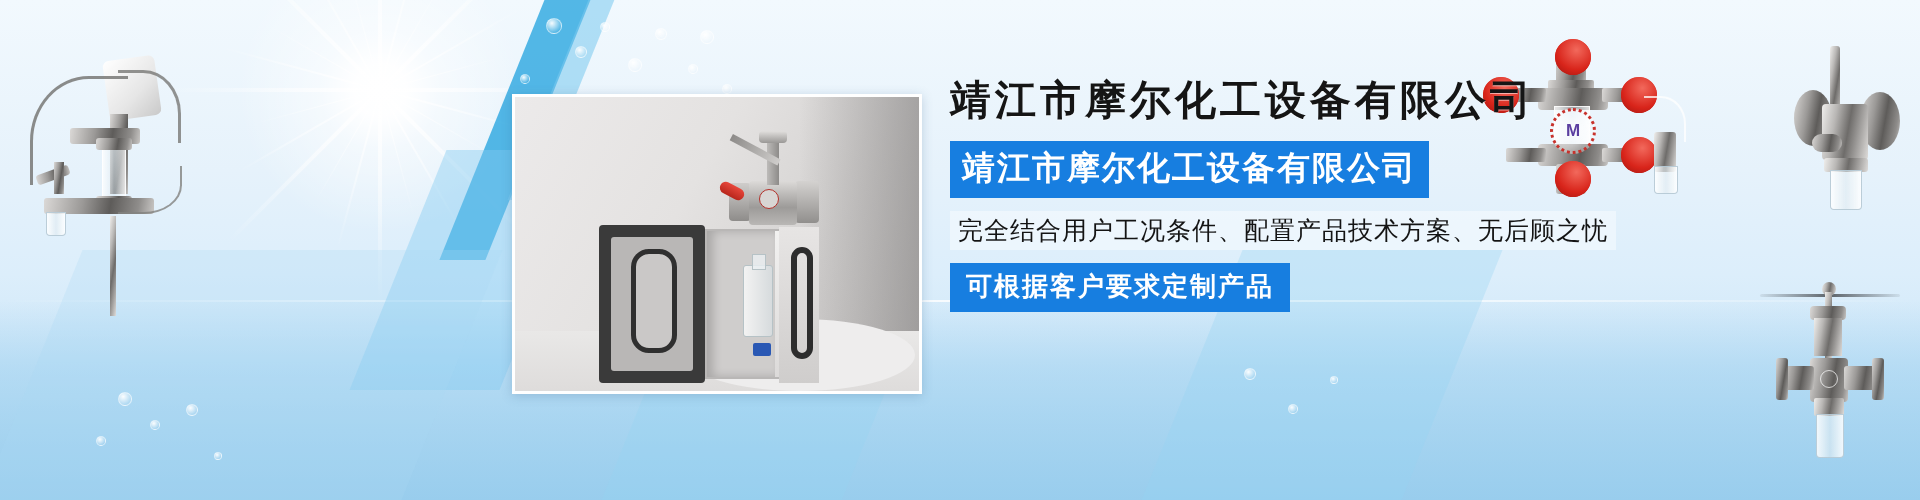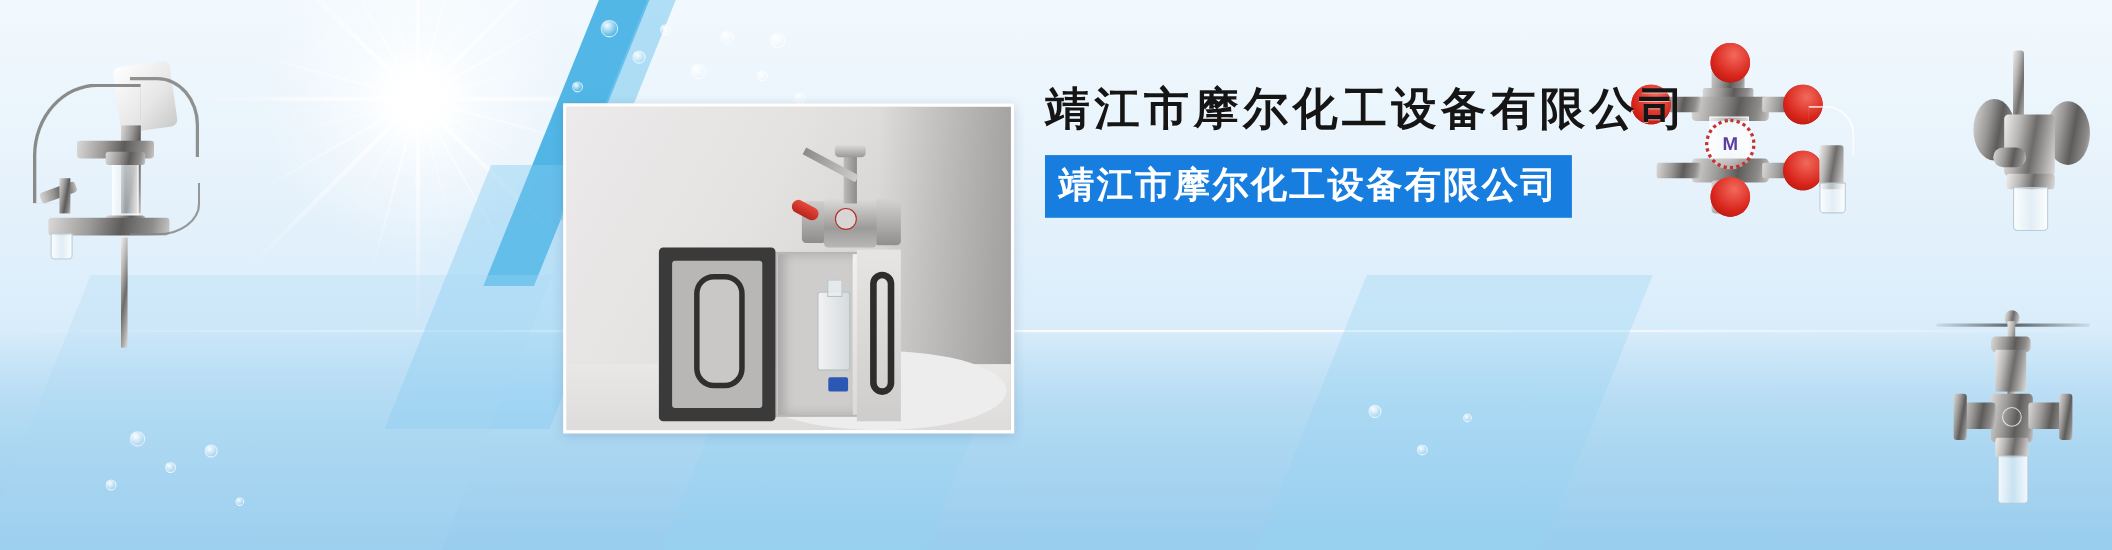--- a/index.html
+++ b/index.html
@@ -282,16 +282,18 @@
     <div class="metal2" style="position:absolute;left:2px;top:86px;width:12px;height:42px;border-radius:3px;"></div>
     <div class="metal2" style="position:absolute;left:98px;top:86px;width:12px;height:42px;border-radius:3px;"></div>
     <div class="metal" style="position:absolute;left:40px;top:126px;width:30px;height:18px;border-radius:2px;"></div>
     <div class="bot" style="position:absolute;left:42px;top:142px;width:26px;height:42px;"></div>
     <div style="position:absolute;left:46px;top:98px;width:16px;height:16px;border-radius:50%;border:1px solid rgba(255,255,255,.7);"></div>
   </div>
 
   <div class="textblock">
     <div class="company">靖江市摩尔化工设备有限公司</div>
     <div><span class="hl-blue">靖江市摩尔化工设备有限公司</span></div>
+    <div><span class="line3">完全结合用户工况条件、配置产品技术方案、无后顾之忧</span></div>
+    <div><span class="hl-blue2">可根据客户要求定制产品</span></div>
   </div>
 
 
 </div>
 
 </body></html>

